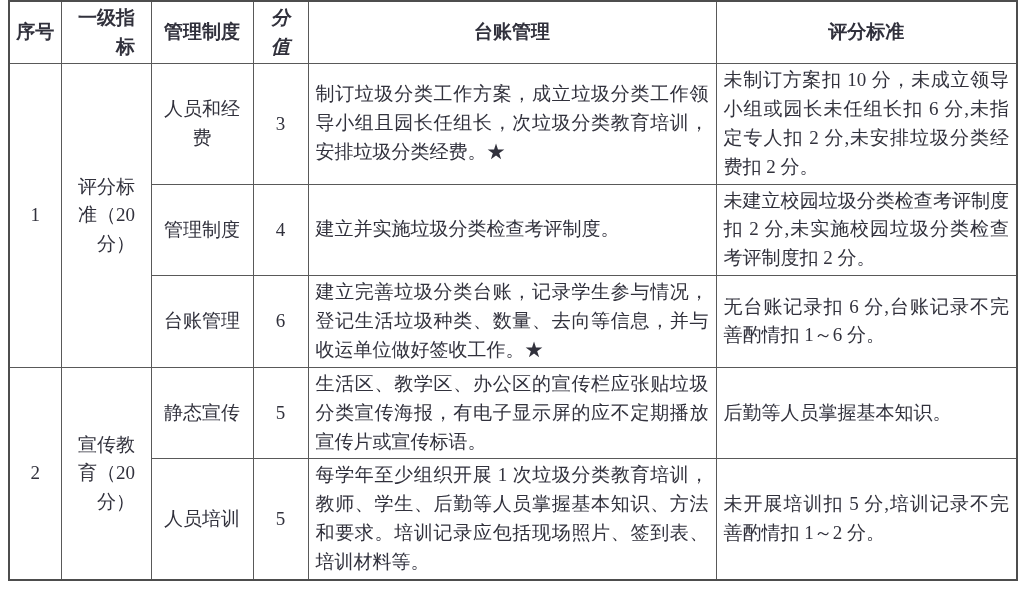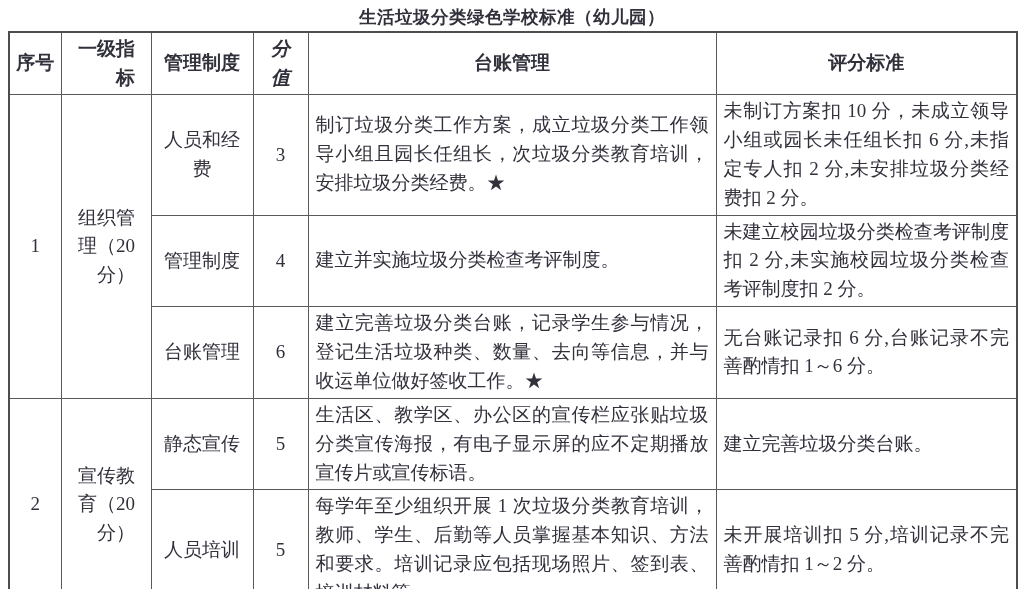--- a/index.html
+++ b/index.html
@@ -49,21 +49,20 @@
   }
   td.level2-cell { padding: 2px 5px; margin-top: 26px; }
   .wrap3 { display: inline-block; width: 3.05em; text-align: right; }
   .wrap1 { display: inline-block; width: 1.25em; text-align: center; font-style: italic; }
 </style>
 </head>
 <body>
 
 <div class="page">
 
-  <div class="title">生活垃圾分类绿色学校标准（幼儿园）</div>
 
   <table class="standards">
     <colgroup>
       <col style="width:52px">
       <col style="width:90px">
       <col style="width:102px">
       <col style="width:55px">
       <col style="width:408px">
       <col style="width:301px">
     </colgroup>
@@ -78,21 +77,21 @@
       <th>
         <span class="wrap1">分值</span>
       </th>
       <th>台账管理</th>
       <th>评分标准</th>
     </tr>
 
     <tr class="r1">
       <td rowspan="3">1</td>
       <td rowspan="3">
-        <span class="wrap3">组织管理（20分）</span>
+        <span class="wrap3">评分标准（20分）</span>
       </td>
       <td class="level2-cell">人员和经费</td>
       <td>3</td>
       <td class="content-cell">制订垃圾分类工作方案，成立垃圾分类工作领导小组且园长任组长，次垃圾分类教育培训，安排垃圾分类经费。★</td>
       <td class="standard-cell">未制订方案扣 10 分，未成立领导小组或园长未任组长扣 6 分,未指定专人扣 2 分,未安排垃圾分类经费扣 2 分。</td>
     </tr>
     <tr class="r2">
       <td class="level2-cell">管理制度</td>
       <td>4</td>
       <td class="content-cell">建立并实施垃圾分类检查考评制度。</td>
@@ -106,21 +105,21 @@
     </tr>
 
     <tr class="r4">
       <td rowspan="2">2</td>
       <td rowspan="2">
         <span class="wrap3">宣传教育（20分）</span>
       </td>
       <td class="level2-cell">静态宣传</td>
       <td>5</td>
       <td class="content-cell">生活区、教学区、办公区的宣传栏应张贴垃圾分类宣传海报，有电子显示屏的应不定期播放宣传片或宣传标语。</td>
-      <td class="standard-cell">建立完善垃圾分类台账。</td>
+      <td class="standard-cell">后勤等人员掌握基本知识。</td>
     </tr>
     <tr class="r5">
       <td class="level2-cell">人员培训</td>
       <td>5</td>
       <td class="content-cell">每学年至少组织开展 1 次垃圾分类教育培训，教师、学生、后勤等人员掌握基本知识、方法和要求。培训记录应包括现场照片、签到表、培训材料等。</td>
       <td class="standard-cell">未开展培训扣 5 分,培训记录不完善酌情扣 1～2 分。</td>
     </tr>
   </tbody>
     </table>
 

